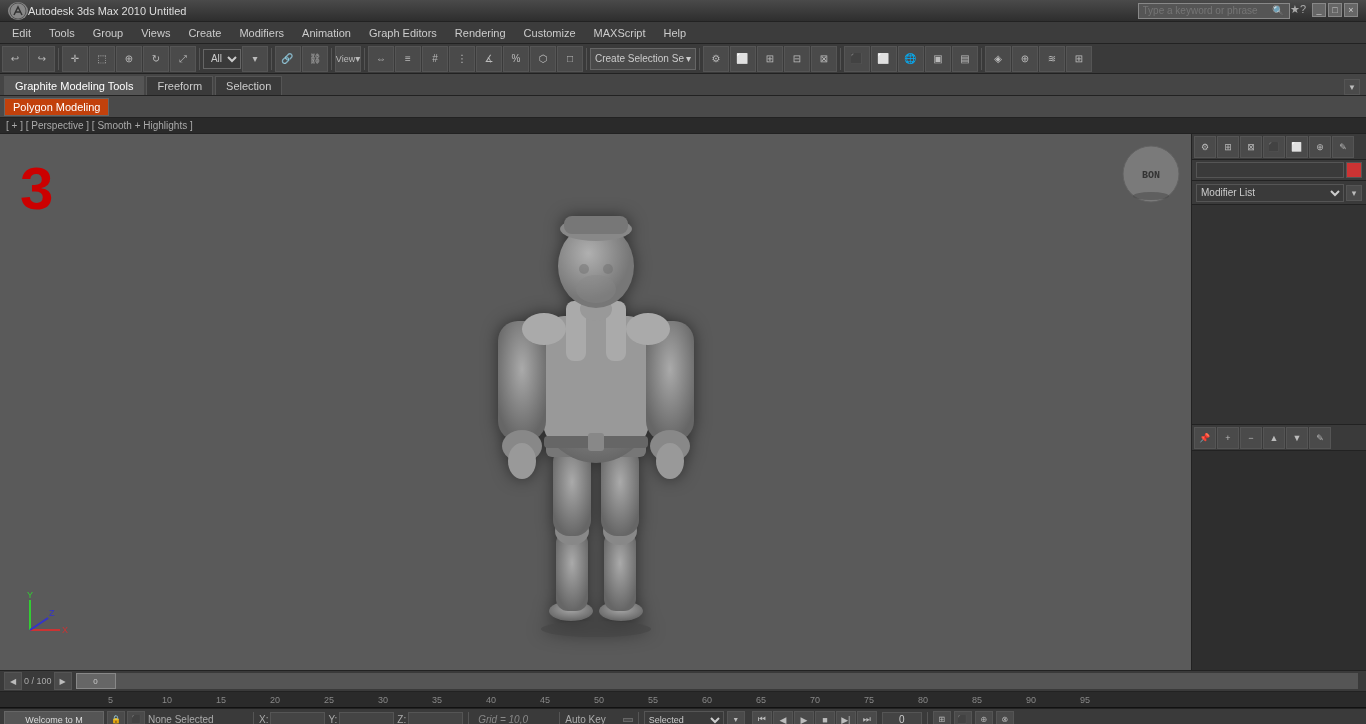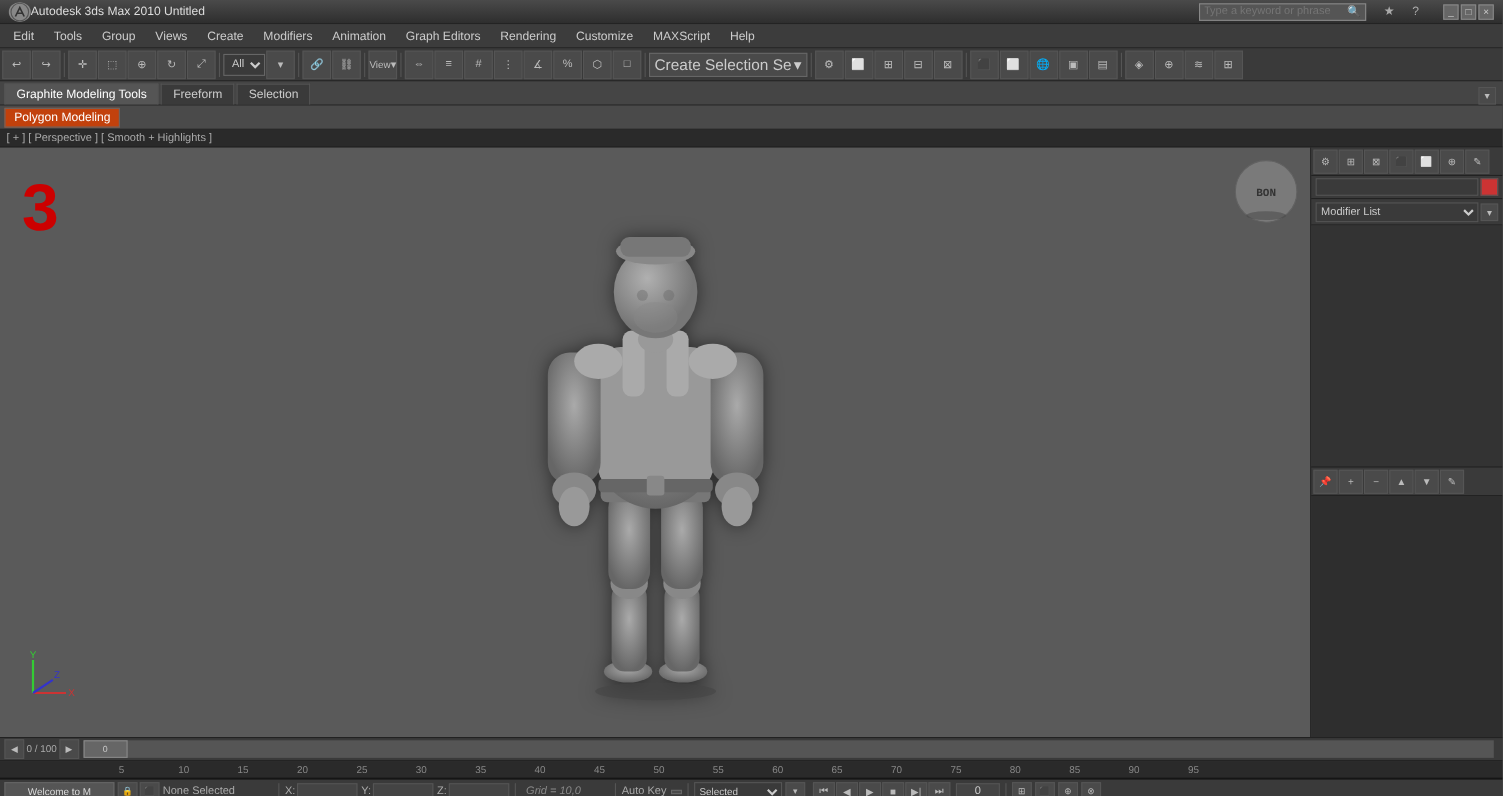--- a/index.html
+++ b/index.html
@@ -100,21 +100,21 @@
       color: #ccc;
       font-size: 10px;
       padding: 0 2px;
       text-align: right;
     }
     .create-sel-btn {
       height: 22px;
       background: #4a4a4a;
       border: 1px solid #666;
       color: #ccc;
-      font-size: 14px;
+      font-size: 10px;
       padding: 0 4px;
       cursor: pointer;
       display: flex; align-items: center; gap: 2px;
     }
 
     
     #ribbon-tabs {
       height: 22px;
       background: #454545;
       display: flex;
@@ -362,21 +362,21 @@
 
     
     #grid-display {
       font-size: 10px; color: #888;
       padding: 0 4px;
     }
 
     .sep-v { width: 1px; height: 16px; background: #555; margin: 0 2px; }
 
     #auto-key-area {
-      display: flex; align-items: center; gap: 2px;
+      display: flex; align-items: center; gap: 15px;
       font-size: 10px; color: #aaa;
     }
     .auto-key-btn {
       padding: 1px 4px;
       background: #4a4a4a;
       border: 1px solid #666;
       color: #ccc;
       font-size: 9px;
       cursor: pointer;
     }
@@ -427,21 +427,21 @@
   <div style="display:flex;align-items:center;gap:6px;">
     <div class="logo">
       <svg width="18" height="18" viewBox="0 0 18 18">
         <circle cx="9" cy="9" r="8" fill="#888" stroke="#555" stroke-width="1"></circle>
         <path d="M5 13 L9 5 L13 13" stroke="#333" stroke-width="1.5" fill="none"></path>
         <path d="M6.5 10 L11.5 10" stroke="#333" stroke-width="1.5"></path>
       </svg>
     </div>
   </div>
   <div class="title-text">Autodesk 3ds Max  2010    Untitled</div>
-  <div style="display:flex;align-items:center;gap:16px;margin-left:42px;">
+  <div style="display:flex;gap:0;margin-left:42px;">
     <div class="search-box">
       <input type="text" placeholder="Type a keyword or phrase" style="">
       <span style="font-size:10px;color:#aaa;">🔍</span>
     </div>
     <span style="font-size:11px;color:#aaa;cursor:pointer;">★</span>
     <span style="font-size:11px;color:#aaa;cursor:pointer;">?</span>
     <div class="win-controls">
       <div class="win-btn">_</div>
       <div class="win-btn">□</div>
       <div class="win-btn">×</div>

